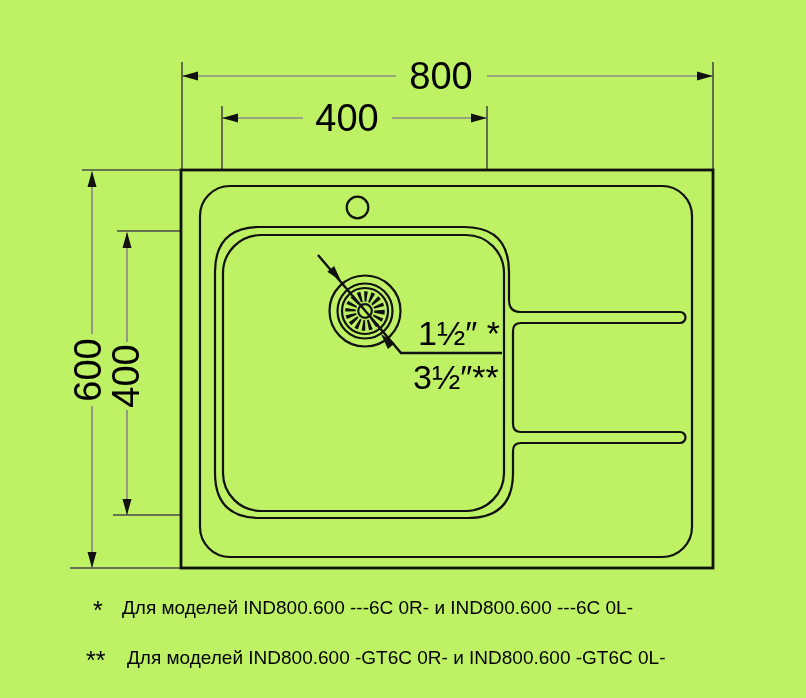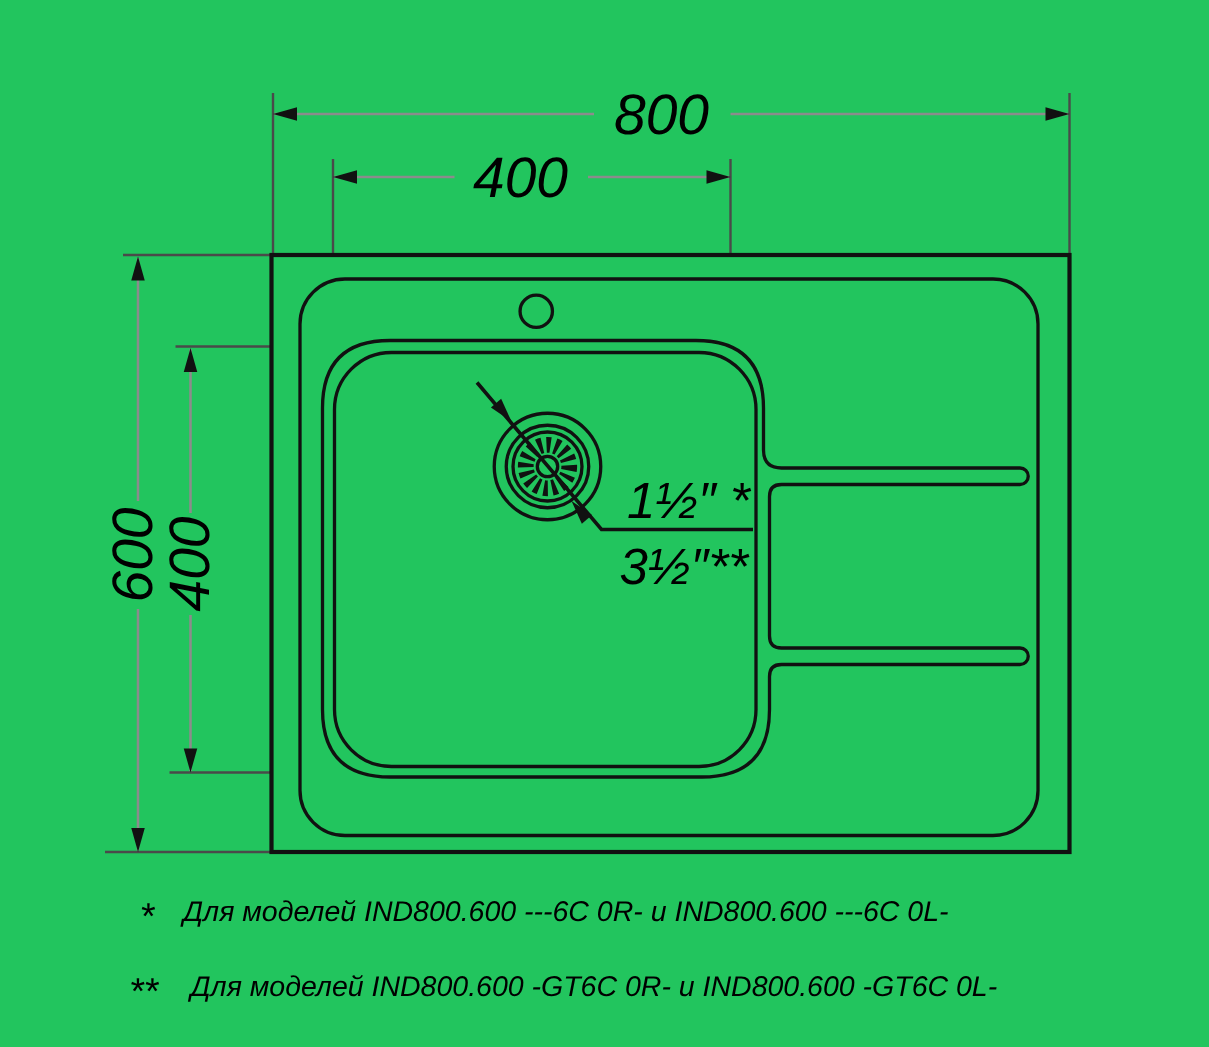--- a/index.html
+++ b/index.html
@@ -1,17 +1,17 @@
 <!DOCTYPE html>
 <html><head>
 <meta charset="utf-8">
 <style>
   html,body{margin:0;padding:0;background:#ffffff;}
   body{font-family:"Liberation Sans","DejaVu Sans",sans-serif;}
-  .stage{position:relative;width:806px;height:698px;background:#22c55e;overflow:hidden;font-style:italic;}
+  .stage{position:relative;width:806px;height:698px;background:#bef264;overflow:hidden;}
   svg{display:block;}
   
   .draw{stroke:#111111;fill:none;}
   .w28{stroke-width:2.8;}
   .w22{stroke-width:2.2;}
   .w24{stroke-width:2.4;}
   
   .dim{stroke:#8c8c8c;stroke-width:1.7;fill:none;}
   .ext{stroke:#4a4a4a;stroke-width:1.6;fill:none;}
   .arrow{fill:#111111;stroke:none;}

